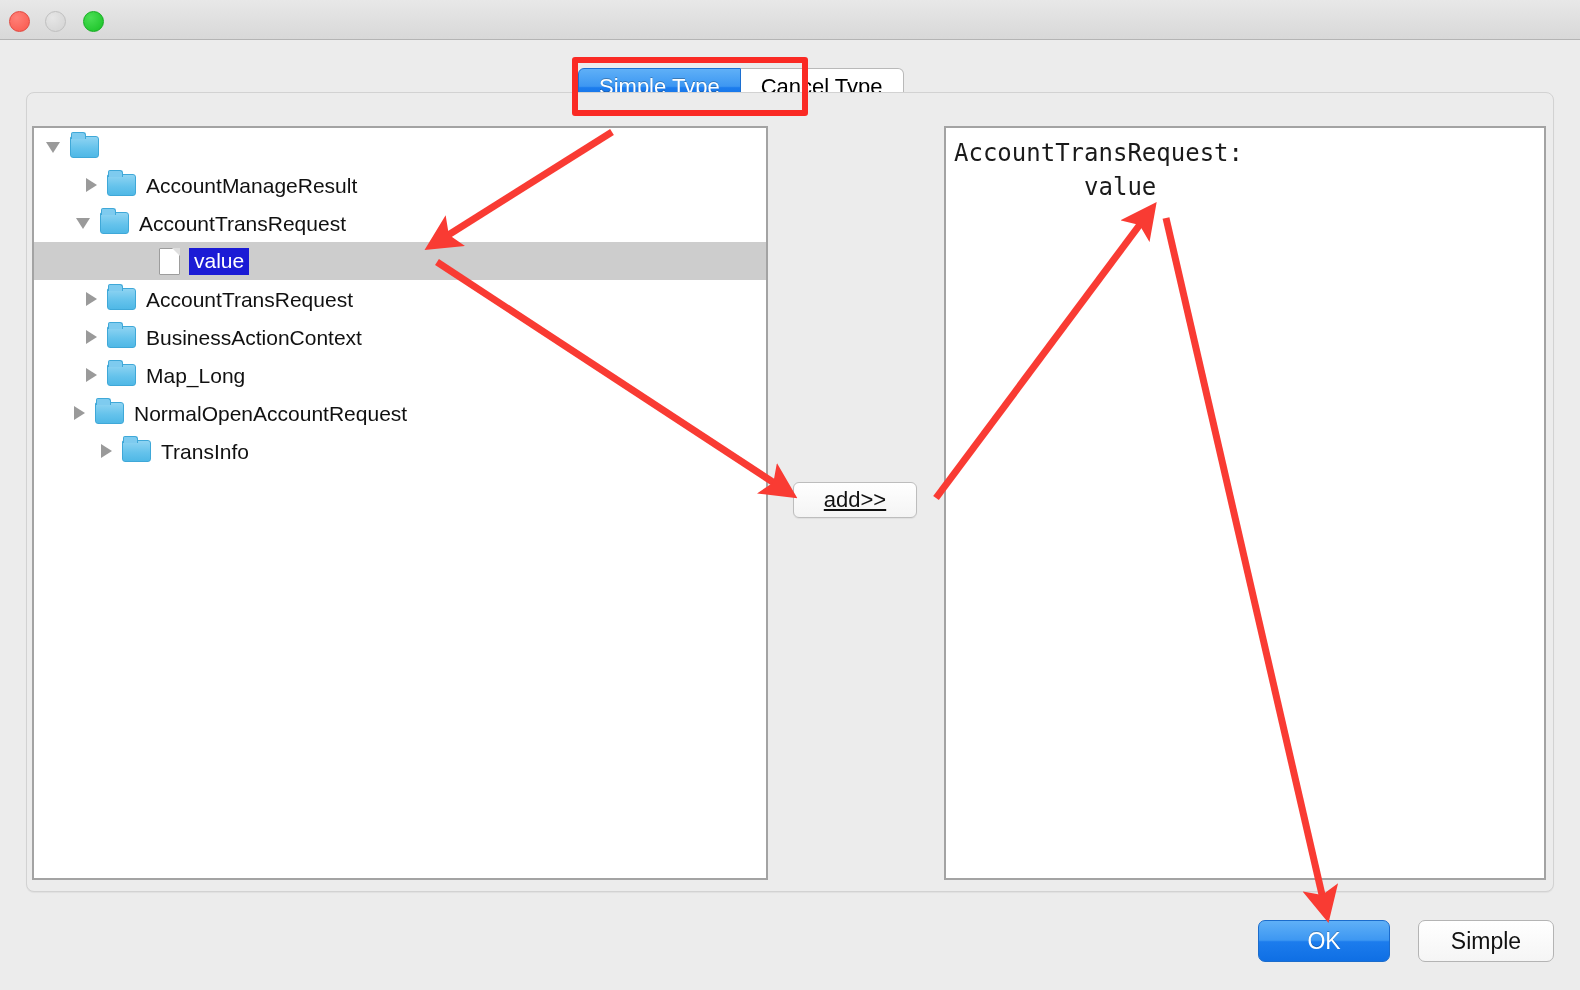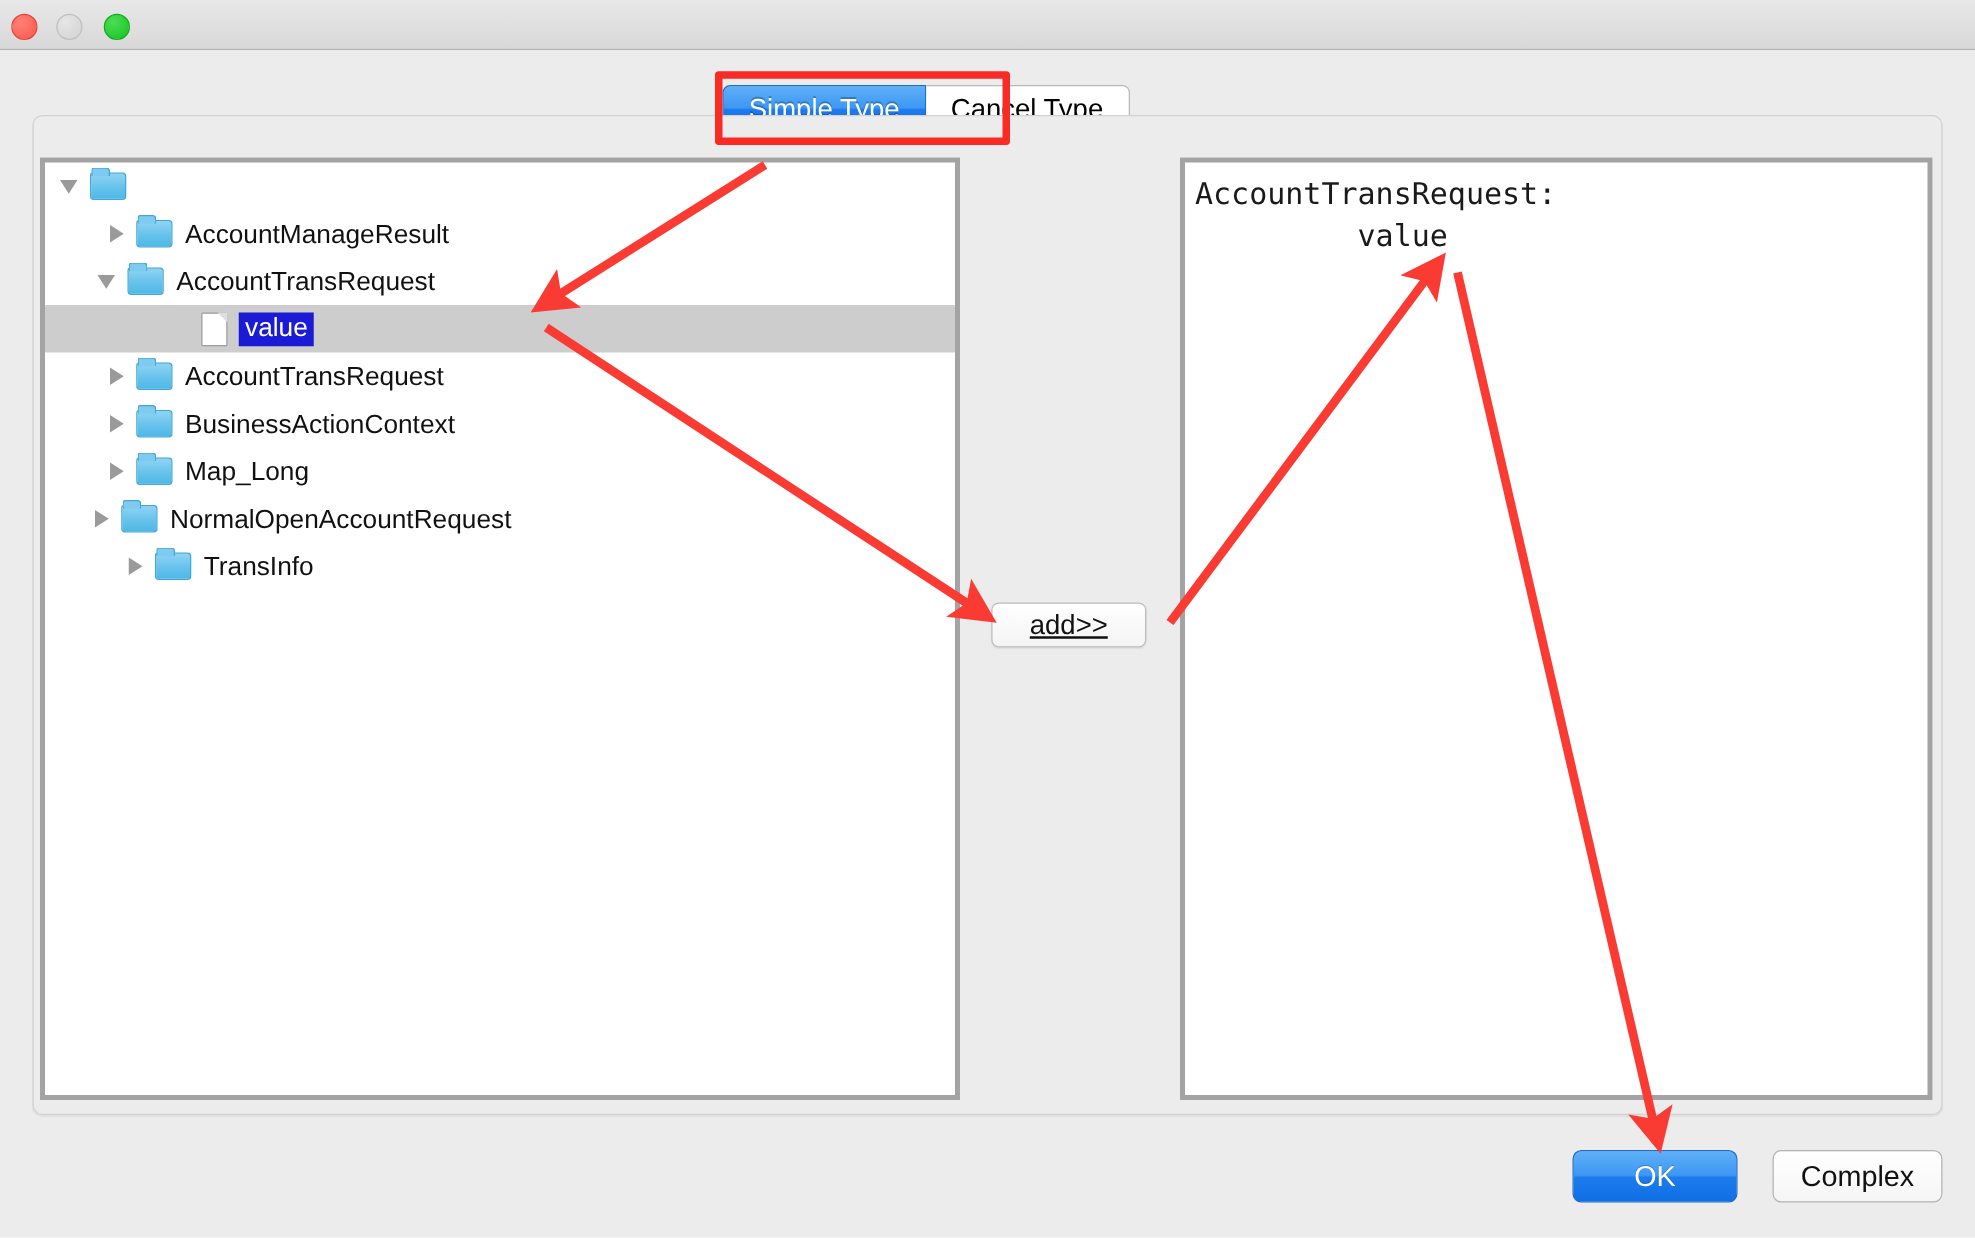--- a/index.html
+++ b/index.html
@@ -87,21 +87,21 @@
     background: #ececec;
     border: 1px solid #d2d2d2;
     border-radius: 8px;
     box-shadow: 0 1px 1px rgba(0,0,0,0.05);
   }
 
   
   .panel {
     position: absolute;
     background: #fff;
-    border: 4px solid #a3a3a3;
+    border: 2px solid #a3a3a3;
   }
   .tree-panel  { left: 32px;  top: 126px; width: 736px; height: 754px; overflow: hidden; }
   .preview-panel { left: 944px; top: 126px; width: 602px; height: 754px; overflow: hidden; }
 
   
   .tree-row {
     position: relative;
     height: 38px;
     display: flex;
     align-items: center;
@@ -303,21 +303,21 @@
   </div>
 
   <button class="add-btn">add&gt;&gt;</button>
 
   <div class="panel preview-panel">
     <div class="preview-text">AccountTransRequest:
          value</div>
   </div>
 
   <button class="btn btn-ok">OK</button>
-  <button class="btn btn-cancel">Complex</button>
+  <button class="btn btn-cancel">Simple</button>
 
   <div class="redbox"></div>
 
   <svg class="overlay" width="1580" height="990" viewBox="0 0 1580 990">
     <defs>
       <marker id="ah" markerWidth="5.2" markerHeight="5.2" refX="3.6" refY="2.6" orient="auto" markerUnits="strokeWidth">
         <path d="M0,0 L5.2,2.6 L0,5.2 L1.1,2.6 z" fill="#f93b33"></path>
       </marker>
     </defs>
     <line x1="612" y1="132" x2="434" y2="244" stroke="#f93b33" stroke-width="7" marker-end="url(#ah)"></line>

